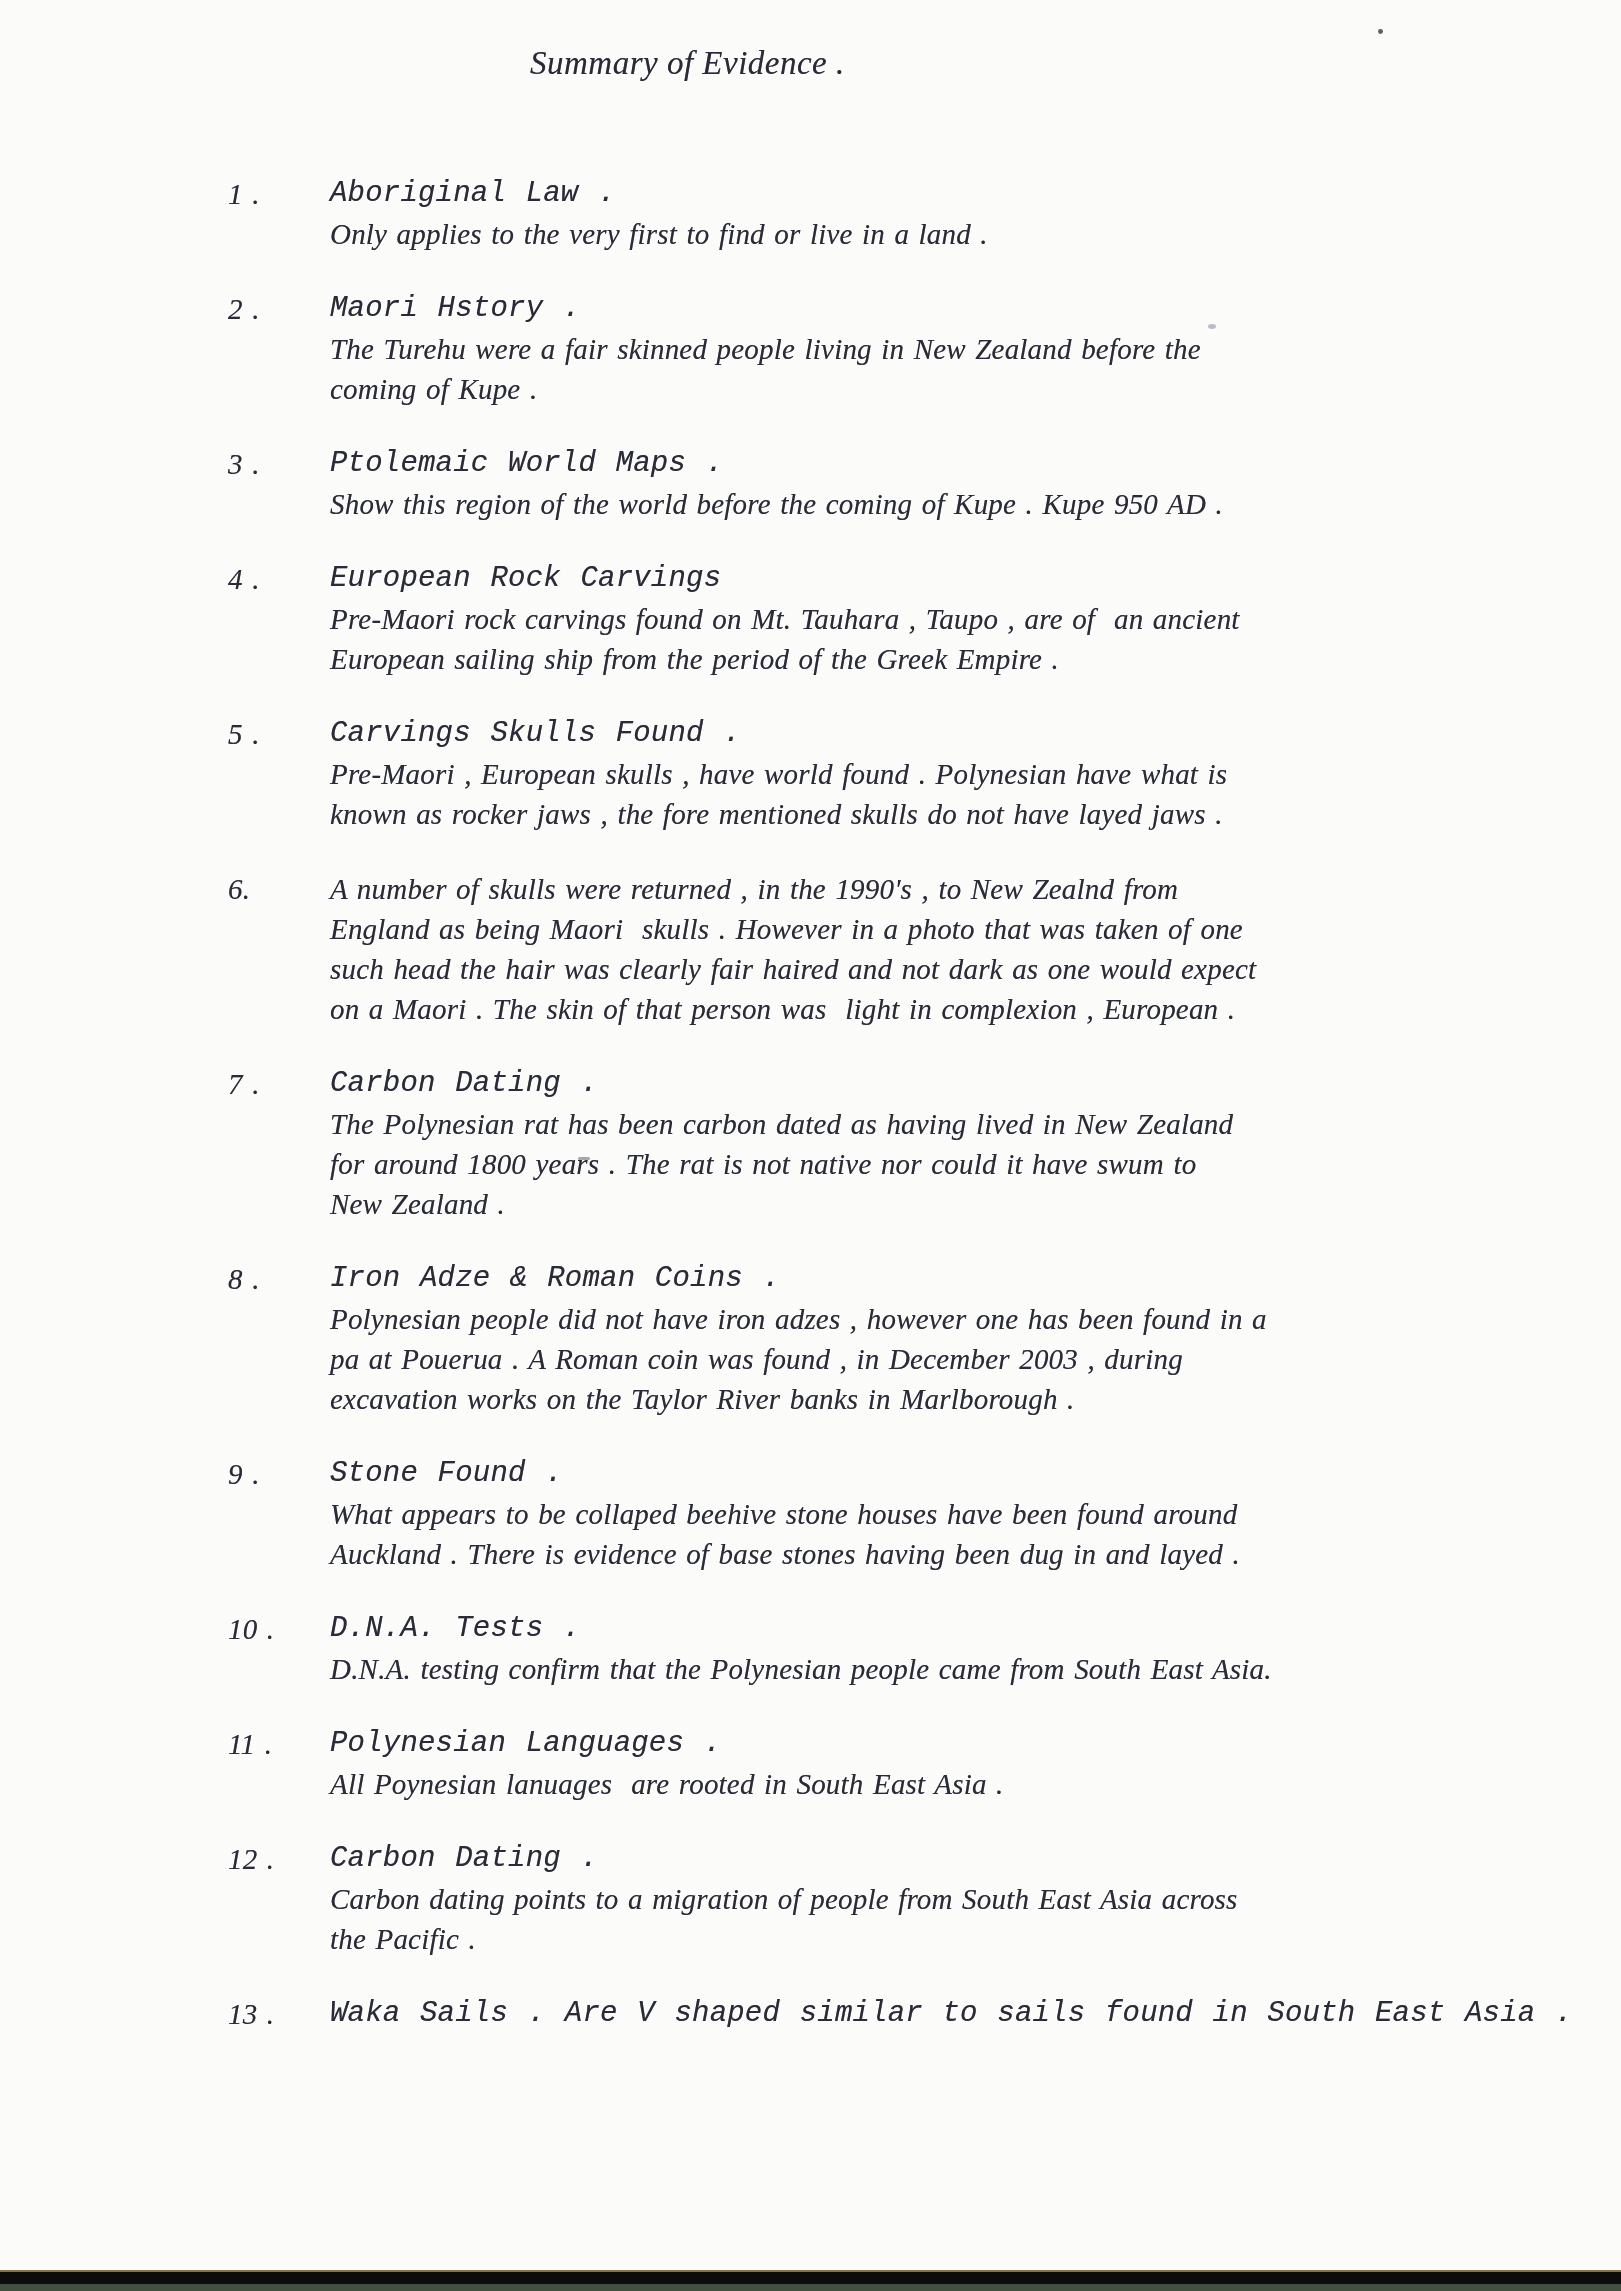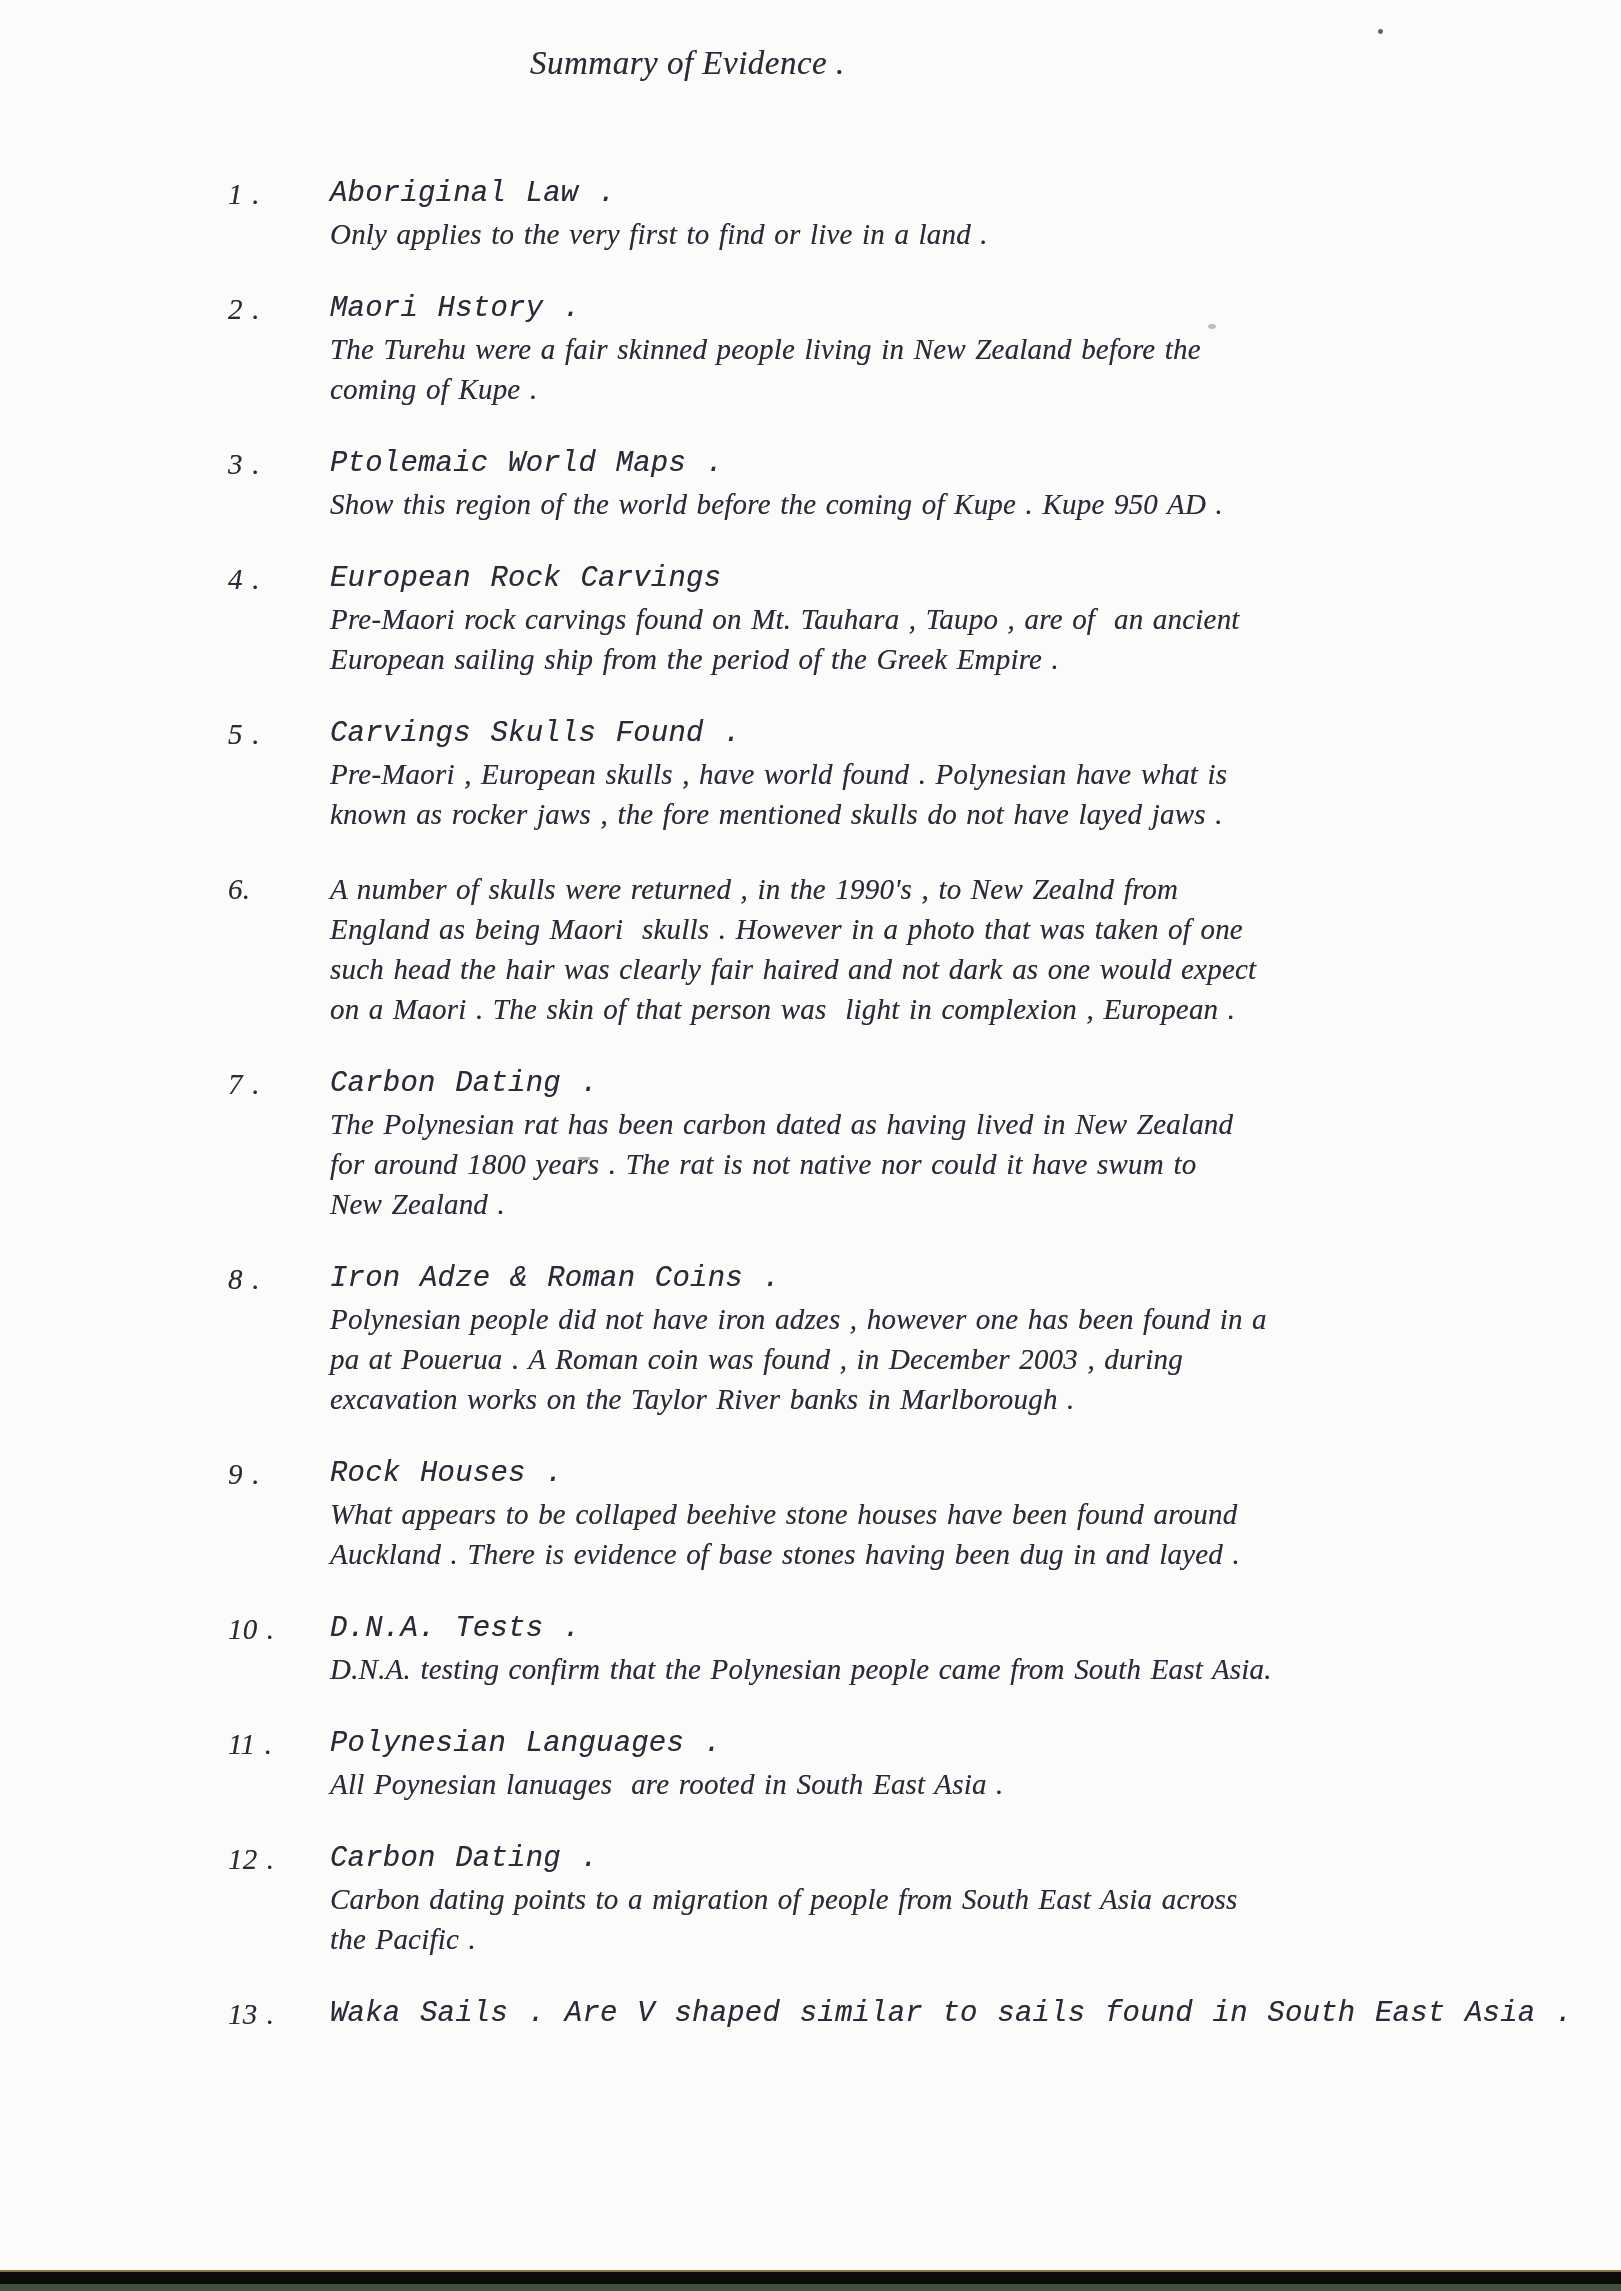--- a/index.html
+++ b/index.html
@@ -119,21 +119,21 @@
       <div class="body">
         <div class="heading">Iron Adze &amp; Roman Coins .</div>
         <div class="line">Polynesian people did not have iron adzes , however one has been found in a</div>
         <div class="line">pa at Pouerua . A Roman coin was found , in December 2003 , during</div>
         <div class="line">excavation works on the Taylor River banks in Marlborough .</div>
       </div>
     </div>
     <div class="item">
       <div class="num">9 .</div>
       <div class="body">
-        <div class="heading">Rock Houses .</div>
+        <div class="heading">Stone Found .</div>
         <div class="line">What appears to be collaped beehive stone houses have been found around</div>
         <div class="line">Auckland . There is evidence of base stones having been dug in and layed .</div>
       </div>
     </div>
     <div class="item">
       <div class="num">10 .</div>
       <div class="body">
         <div class="heading">D.N.A. Tests .</div>
         <div class="line">D.N.A. testing confirm that the Polynesian people came from South East Asia.</div>
       </div>

